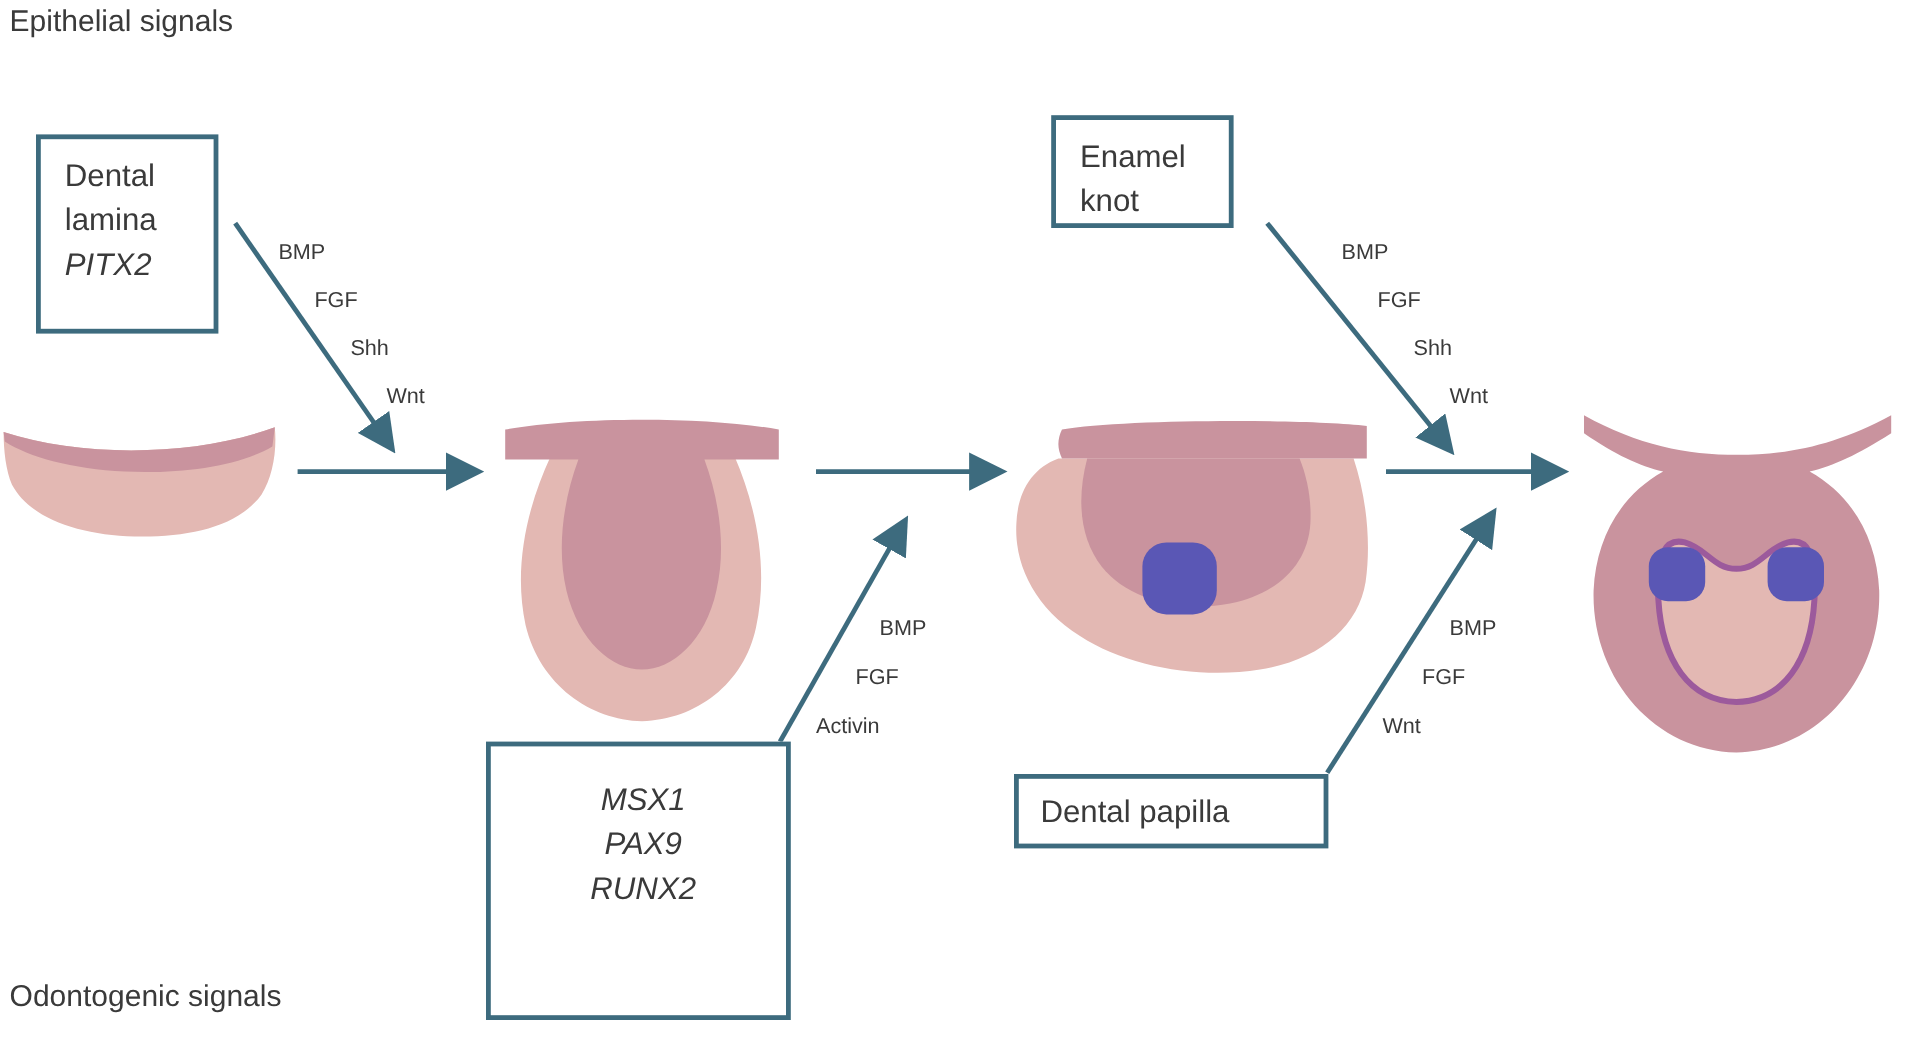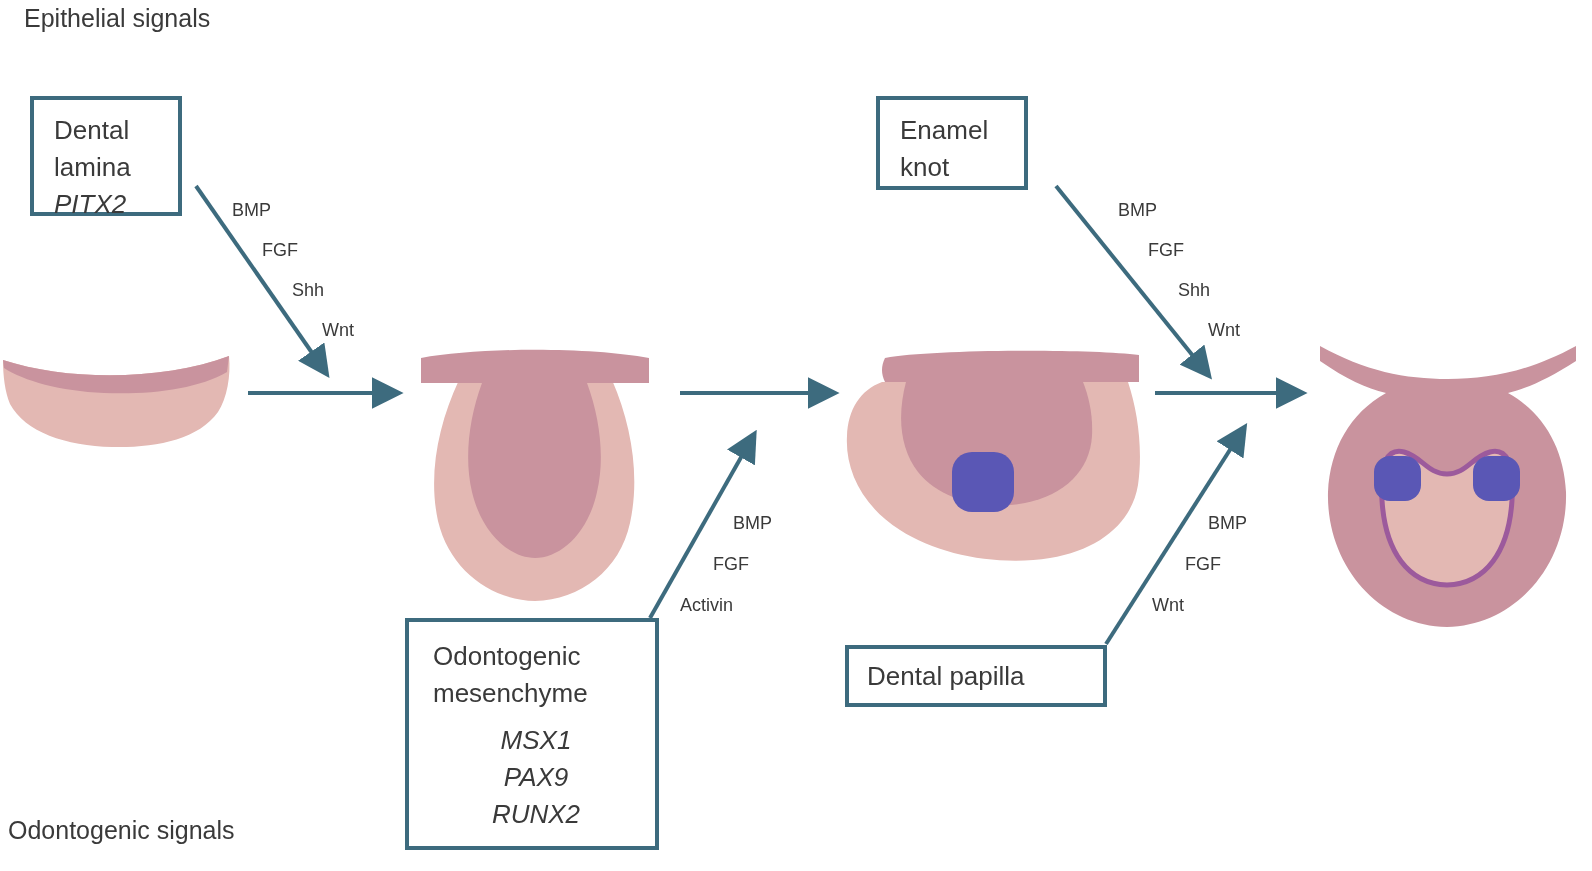--- a/index.html
+++ b/index.html
@@ -10,29 +10,29 @@
     --purple:#9c5a9c;
     --text:#3a3a3a;
   }
   *{box-sizing:border-box;}
   html,body{margin:0;padding:0;background:#ffffff;}
   body{font-family:"Liberation Sans", sans-serif;color:var(--text);}
   .canvas{position:relative;width:1592px;height:871px;background:#ffffff;overflow:hidden;}
   .canvas svg{position:absolute;left:0;top:0;}
 
   .corner-label{position:absolute;font-size:25px;color:var(--text);}
-  .corner-label.top{left:24px;top:4px;}
+  .corner-label.top{left:8px;top:4px;}
   .corner-label.bottom{left:8px;top:816px;}
 
   .box{position:absolute;border:4px solid var(--teal);background:#ffffff;
        font-size:26px;line-height:1.42;color:var(--text);}
   .box .box-title{white-space:normal;}
   .gene{font-style:italic;}
 
-  .box-dental-lamina{left:30px;top:96px;width:152px;height:120px;padding:12px 12px 0 20px;}
+  .box-dental-lamina{left:30px;top:112px;width:152px;height:166px;padding:12px 12px 0 20px;}
   .box-dental-lamina .box-title{width:112px;}
   .box-dental-lamina .gene{}
 
   .box-enamel-knot{left:876px;top:96px;width:152px;height:94px;padding:12px 0 0 20px;}
   .box-enamel-knot .box-title{width:112px;}
 
   .box-odontogenic{left:405px;top:618px;width:254px;height:232px;padding:16px 0 0 24px;}
   .box-odontogenic .box-title{width:200px;}
   .box-odontogenic .gene-list{margin-top:10px;text-align:center;padding-right:16px;}
 
@@ -115,21 +115,20 @@
   <div class="box box-dental-lamina">
     <div class="box-title">Dental lamina</div>
     <div class="gene">PITX2</div>
   </div>
 
   <div class="box box-enamel-knot">
     <div class="box-title">Enamel knot</div>
   </div>
 
   <div class="box box-odontogenic">
-    <div class="box-title">Odontogenic mesenchyme</div>
     <div class="gene-list">
       <div class="gene">MSX1</div>
       <div class="gene">PAX9</div>
       <div class="gene">RUNX2</div>
     </div>
   </div>
 
   <div class="box box-dental-papilla">
     <div class="box-title">Dental papilla</div>
   </div>

